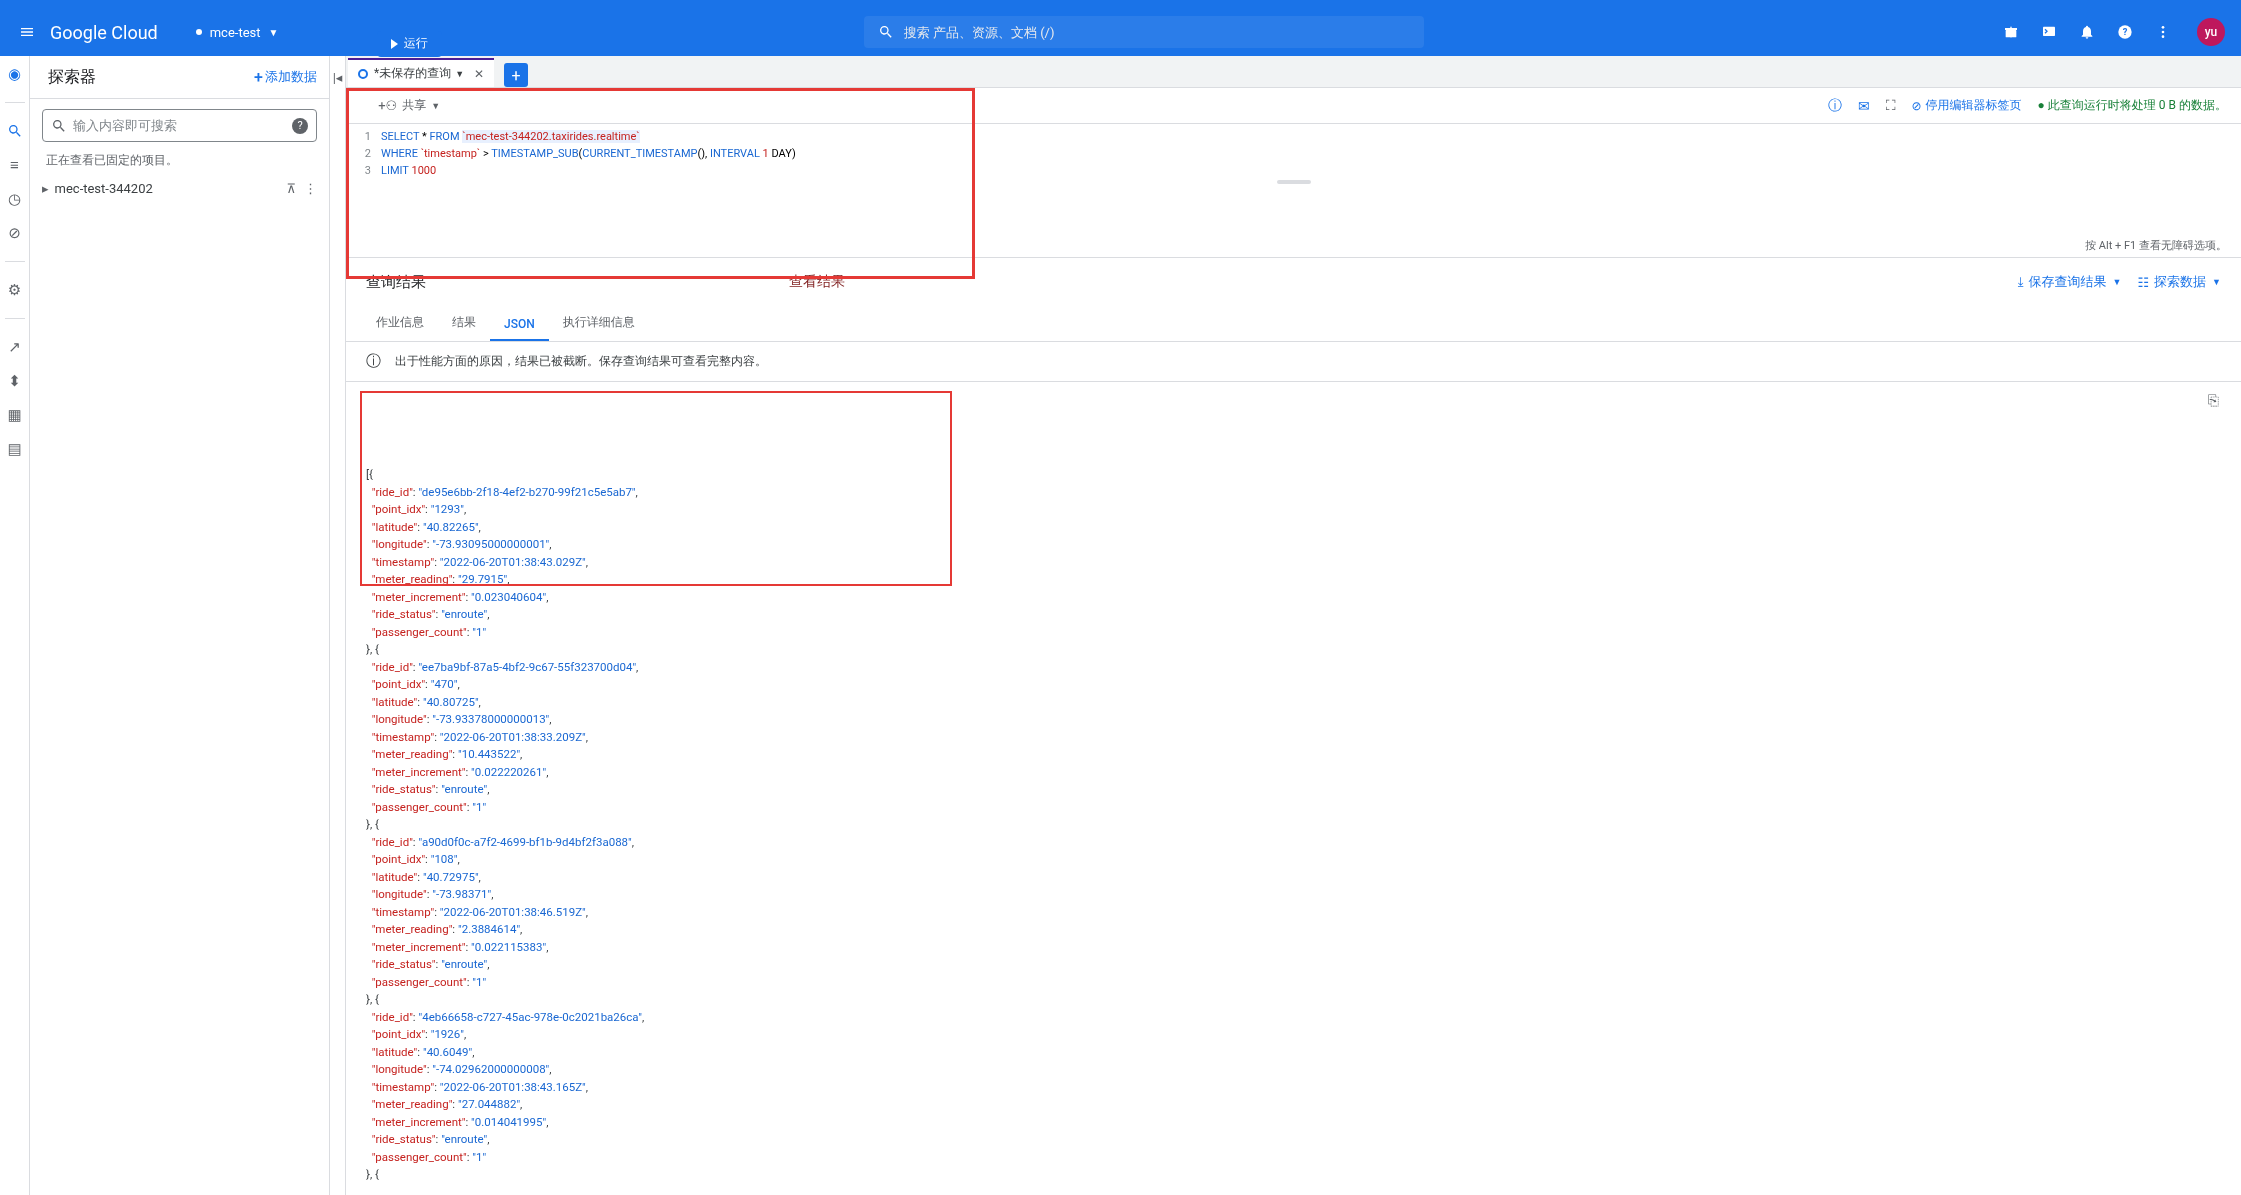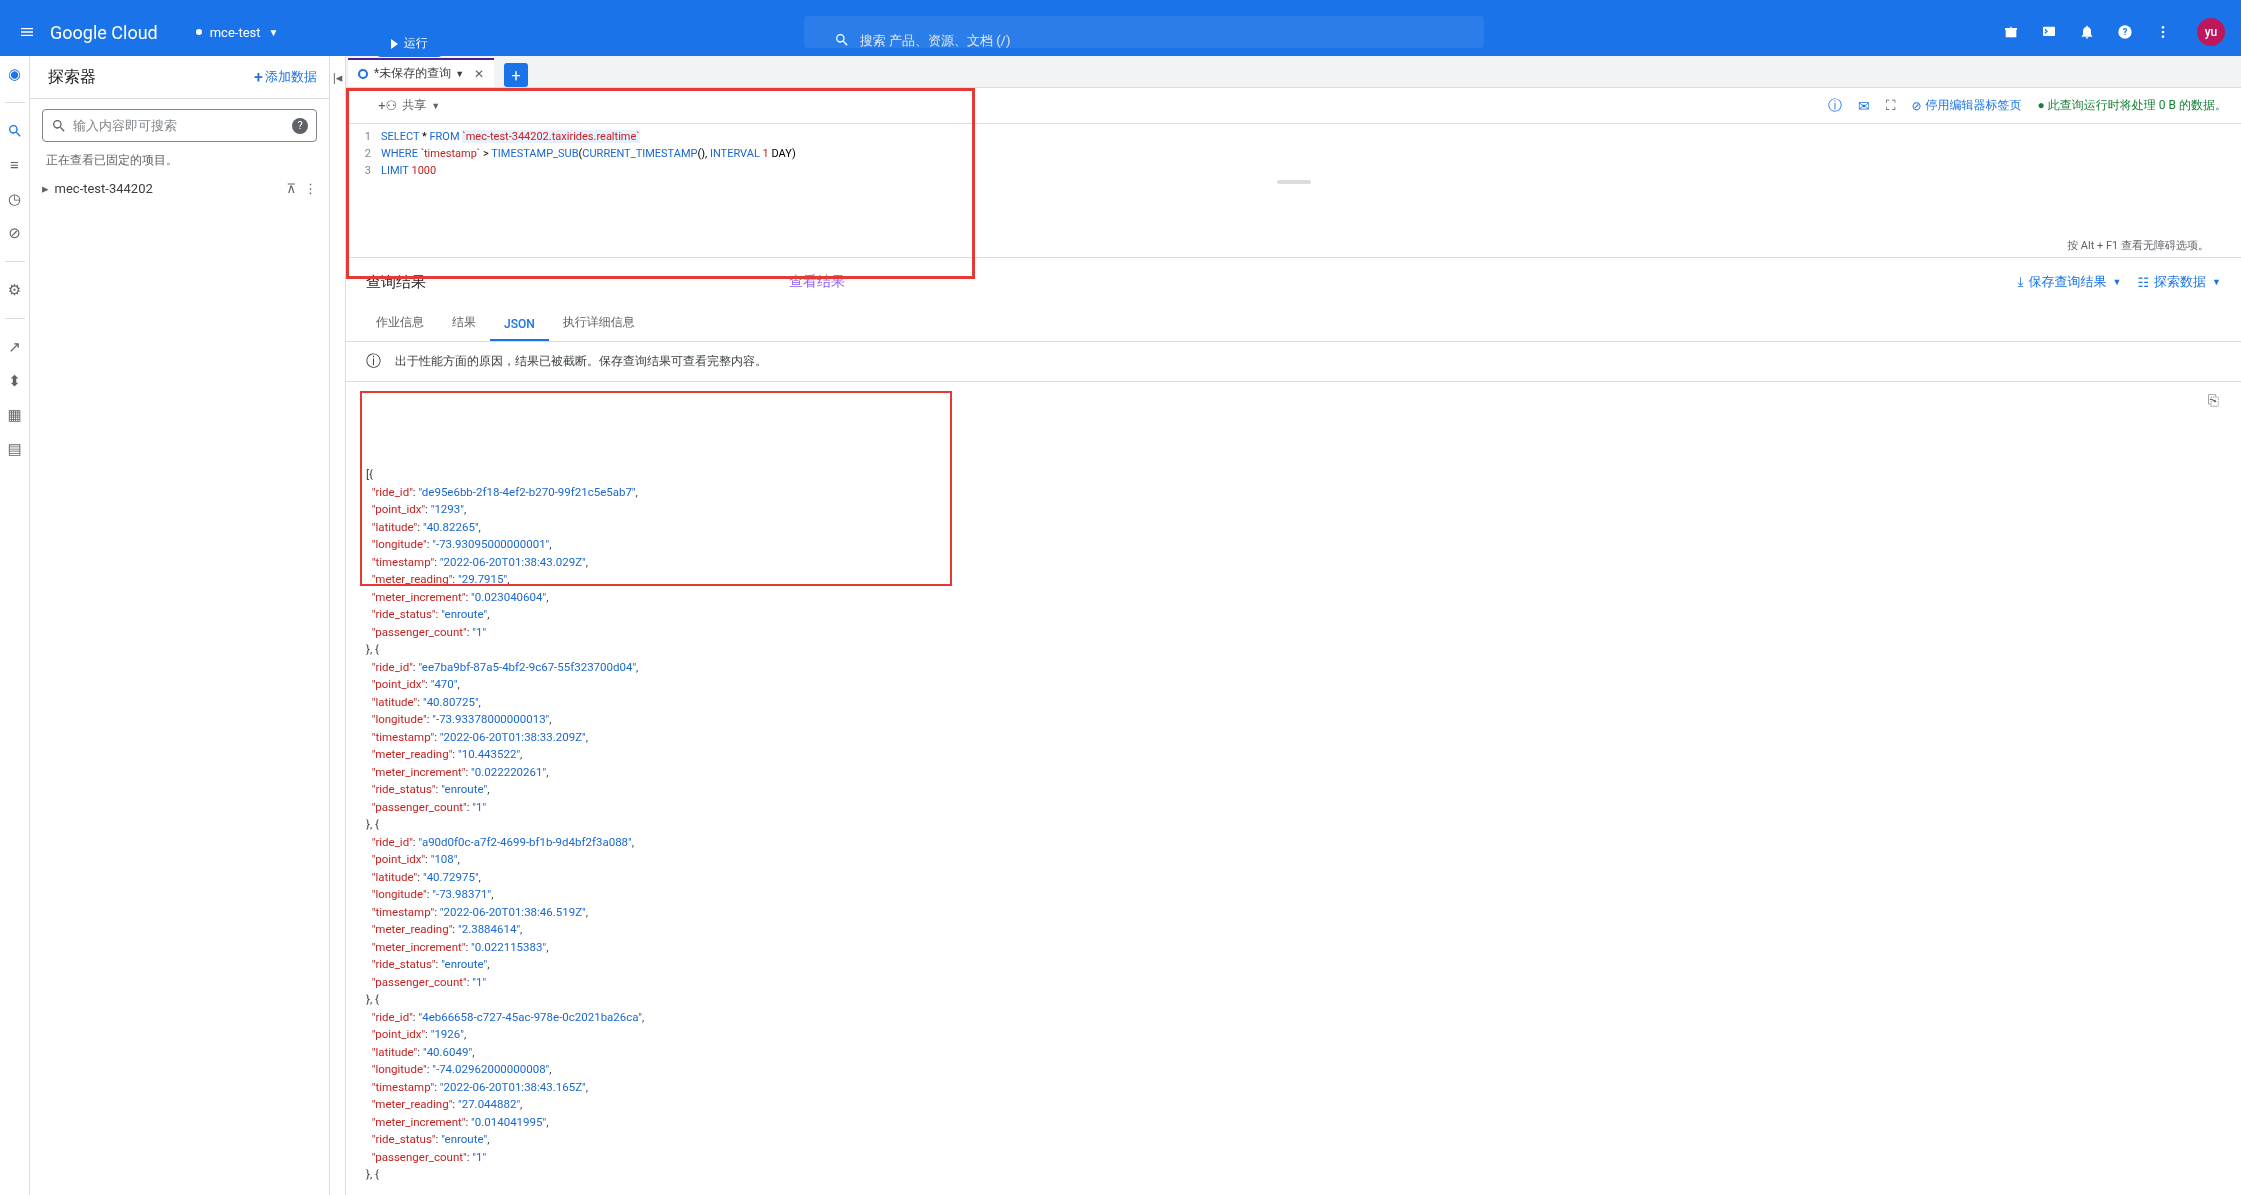--- a/index.html
+++ b/index.html
@@ -7,21 +7,21 @@
 
 .chrome-tabs { height: 8px; background: #1a73e8; width: 100%; }
 
 .header { height: 48px; background: #1a73e8; display: flex; align-items: center; color: #fff; padding: 0 10px; }
 .header .menu-ic { width: 34px; display: flex; justify-content: center; cursor: pointer; }
 .header .logo { font-size: 18px; font-weight: 500; margin-left: 6px; margin-right: 28px; }
 .header .logo span.g { font-weight: 400; }
 .header .proj { display: flex; align-items: center; height: 32px; padding: 0 10px; border-radius: 4px; cursor: pointer; font-size: 13px; }
 .header .proj .dot { width: 6px; height: 6px; background: #fff; border-radius: 50%; margin-right: 8px; }
 .header .search-wrap { flex: 1; display: flex; justify-content: center; }
-.header .search { width: 680px; height: 32px; background: #2b7de9; border-radius: 4px; display: flex; align-items: flex-end; padding: 0 30px; color: #fff; }
+.header .search { width: 560px; height: 32px; background: #2b7de9; border-radius: 4px; display: flex; align-items: center; padding: 0 14px; color: #fff; }
 .header .search input { background: transparent; border: none; outline: none; color: #fff; flex: 1; font-size: 13px; margin-left: 10px; }
 .header .search input::placeholder { color: #e8eaed; }
 .header .right-icons { display: flex; align-items: center; gap: 14px; margin-right: 6px; }
 .header .right-icons .ic { width: 24px; height: 24px; display: flex; align-items: center; justify-content: center; cursor: pointer; }
 .header .avatar { width: 28px; height: 28px; background: #be185d; border-radius: 50%; display: flex; align-items: center; justify-content: center; font-size: 12px; font-weight: 500; margin-left: 8px; cursor: pointer; }
 
 .body-row { display: flex; height: calc(100% - 56px); }
 
 .rail { width: 30px; border-right: 1px solid #dadce0; background: #fff; display: flex; flex-direction: column; align-items: center; padding-top: 8px; gap: 14px; }
 .rail .ric { width: 20px; height: 20px; display: flex; align-items: center; justify-content: center; color: #5f6368; cursor: pointer; font-size: 15px; }
@@ -66,26 +66,26 @@
 .toolbar .tl-right .ric.blue { color: #1a73e8; }
 .toolbar .tl-right .stop { color: #1a73e8; display: flex; align-items: center; font-size: 12px; }
 
 .editor { font-family: "Roboto Mono", monospace; font-size: 11px; background: #fff; padding: 4px 0; line-height: 17px; }
 .editor .row { display: flex; }
 .editor .ln { width: 35px; text-align: right; color: #80868b; padding-right: 10px; user-select: none; }
 .editor .code { white-space: pre; }
 .kw { color: #1967d2; } .str { color: #c5221f; } .strbg { background: #e8f0fe; } .fn { color: #1967d2; } .num { color: #c5221f; }
 
 .ed-space { flex: 0 0 75px; border-bottom: 1px solid #dadce0; position: relative; }
-.ed-space .hint { position: absolute; right: 32px; bottom: 4px; font-size: 11px; color: #5f6368; }
+.ed-space .hint { position: absolute; right: 14px; bottom: 4px; font-size: 11px; color: #5f6368; }
 .ed-space .drag { position: absolute; left: 50%; top: -3px; width: 34px; height: 4px; background: #dadce0; border-radius: 2px; transform: translateX(-50%); }
 
 .results-hdr { height: 48px; display: flex; align-items: center; justify-content: space-between; padding: 0 20px; }
 .results-hdr .title { font-size: 15px; color: #202124; }
-.results-hdr .red-label { position: absolute; left: 443px; color: #8b5cf6; font-size: 14px; }
+.results-hdr .red-label { position: absolute; left: 443px; color: #7f1d1d; font-size: 14px; }
 .results-hdr .actions { display: flex; gap: 16px; }
 .results-hdr .act { color: #1a73e8; font-size: 13px; display: flex; align-items: center; cursor: pointer; background: none; border: none; }
 .results-hdr .act .dd { margin-left: 6px; font-size: 9px; }
 
 .result-tabs { height: 36px; border-bottom: 1px solid #dadce0; display: flex; align-items: flex-end; padding: 0 16px; }
 .result-tabs .rtab { padding: 8px 14px; font-size: 12px; color: #5f6368; cursor: pointer; border-bottom: 2px solid transparent; }
 .result-tabs .rtab.active { color: #1a73e8; border-bottom-color: #1a73e8; font-weight: 500; }
 
 .info-bar { height: 40px; display: flex; align-items: center; padding: 0 20px; font-size: 12px; color: #3c4043; border-bottom: 1px solid #dadce0; }
 .info-bar .iic { margin-right: 14px; font-size: 15px; }

